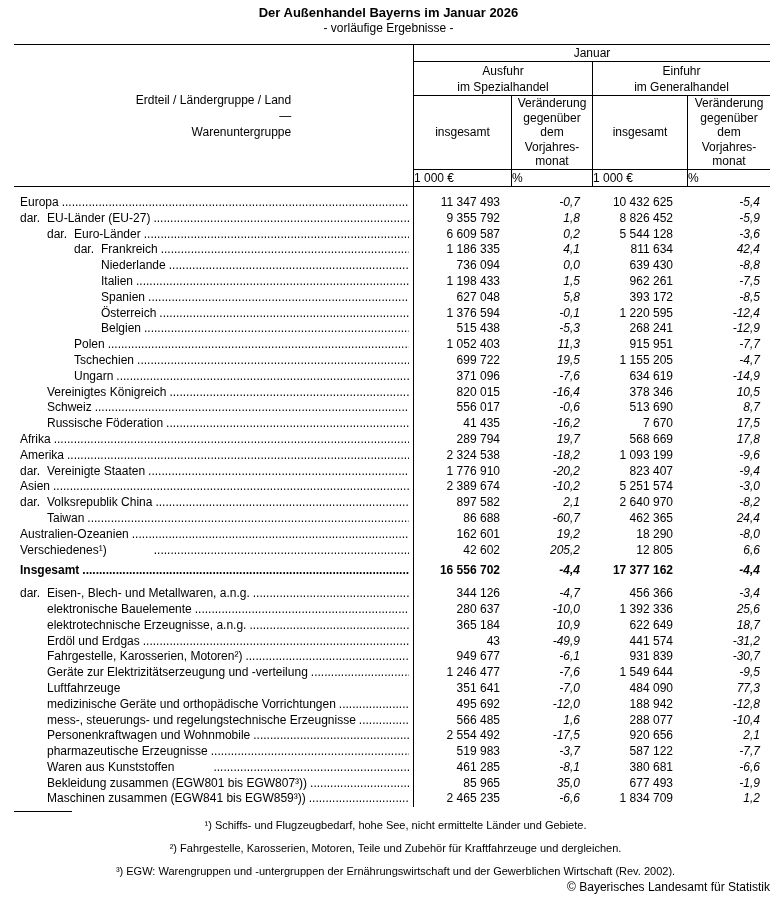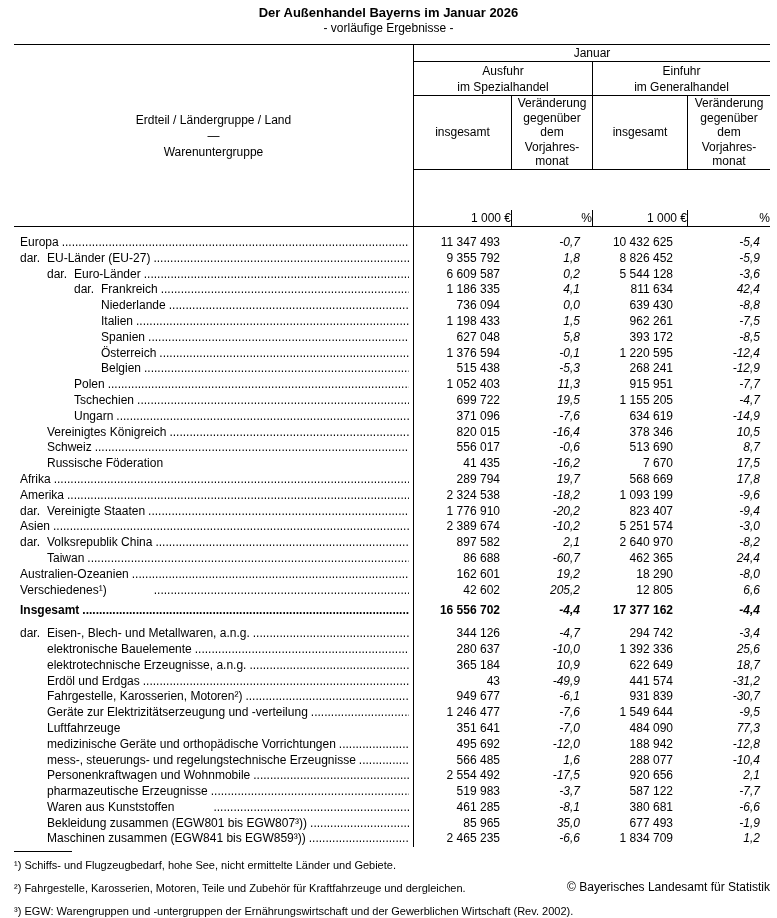--- a/index.html
+++ b/index.html
@@ -7,52 +7,52 @@
   .page{position:relative;width:777px;height:918px;overflow:hidden;}
   .titleblock{text-align:center;padding-top:5px;}
   .title{font-weight:bold;font-size:13px;line-height:16px;}
   .subtitle{font-size:12px;line-height:15px;}
   .table{margin:8px 7px 0 14px;width:756px;}
   *{box-sizing:border-box;}
 
   
   .thead{display:flex;border-top:1px solid #000;border-bottom:1px solid #000;}
   .stub-head{width:399px;display:flex;align-items:center;justify-content:center;
-             text-align:center;white-space:pre-line;line-height:16px;}
+             text-align:right;white-space:pre-line;line-height:16px;}
   .data-head{width:357px;border-left:1px solid #000;}
   .hjanuar{height:17px;line-height:17px;text-align:center;border-bottom:1px solid #000;}
   .hgroups{display:flex;border-bottom:1px solid #000;}
   .hgroup{width:178px;height:33px;text-align:center;line-height:16px;white-space:pre-line;padding-top:1px;}
   .hgroup.g2{border-left:1px solid #000;}
   .hcols{display:flex;border-bottom:1px solid #000;}
   .hcol{height:73px;display:flex;align-items:center;justify-content:center;
         text-align:center;white-space:pre-line;line-height:14.6px;}
   .hunits{display:flex;}
-  .hunit{height:16px;line-height:16px;text-align:right;margin-top:40px;}
+  .hunit{height:16px;line-height:16px;text-align:left;}
   .w1{width:97px;} .w2{width:81px;border-left:1px solid #000;}
   .w3{width:95px;border-left:1px solid #000;} .w4{width:83px;border-left:1px solid #000;}
 
   
   .row{display:flex;line-height:15.8px;}
   .row.bold{font-weight:bold;}
   .row-stub{width:399px;display:flex;align-items:flex-start;overflow:hidden;}
   .row-nums{width:357px;border-left:1px solid #000;display:flex;}
   .dar{flex:none;width:27px;}
   .lbl{flex:none;white-space:nowrap;}
   .leader{flex:1 1 0;overflow:hidden;white-space:nowrap;margin:0 4px 0 3px;}
   .leader::after{content:"...................................................................................................................................................................................................";}
   .cell{text-align:right;white-space:nowrap;}
   .cell.v1{width:97px;padding-right:11px;}
   .cell.p1{width:81px;padding-right:12px;font-style:italic;}
   .cell.v2{width:95px;padding-right:14px;}
   .cell.p2{width:83px;padding-right:10px;font-style:italic;}
 
   
   .fnsep{width:58px;height:0;border-top:1px solid #000;margin:4px 0 7px 14px;}
-  .footnote{margin:0 0 11px 14px;font-size:11px;line-height:12px;}
+  .footnote{margin:0 0 11px 14px;font-size:11px;line-height:12px;text-align:center;}
   .copyright{position:absolute;top:880px;right:7px;font-size:12px;}
 </style>
 </head>
 <body>
 
 <div class="page">
 
   <div class="titleblock">
     <div class="title">Der Außenhandel Bayerns im Januar 2026</div>
     <div class="subtitle">- vorläufige Ergebnisse -</div>
@@ -274,21 +274,21 @@
       <span class="leader"></span>
     </div>
     <div class="row-nums">
       <span class="cell v1">556 017</span>
       <span class="cell p1">-0,6</span>
       <span class="cell v2">513 690</span>
       <span class="cell p2">8,7</span>
     </div>
   </div>
         <div class="row">
-    <div class="row-stub" style="padding-left: 33px; flex-direction: column;">
+    <div class="row-stub" style="padding-left: 33px;">
 
       <span class="lbl">Russische Föderation</span>
       <span class="leader"></span>
     </div>
     <div class="row-nums">
       <span class="cell v1">41 435</span>
       <span class="cell p1">-16,2</span>
       <span class="cell v2">7 670</span>
       <span class="cell p2">17,5</span>
     </div>
@@ -420,21 +420,21 @@
         </div>
         <div class="row">
     <div class="row-stub" style="padding-left: 6px;">
       <span class="dar">dar.</span>
       <span class="lbl">Eisen-, Blech- und Metallwaren, a.n.g.</span>
       <span class="leader"></span>
     </div>
     <div class="row-nums">
       <span class="cell v1">344 126</span>
       <span class="cell p1">-4,7</span>
-      <span class="cell v2">294 742</span>
+      <span class="cell v2">456 366</span>
       <span class="cell p2">-3,4</span>
     </div>
   </div>
         <div class="row">
     <div class="row-stub" style="padding-left: 33px;">
 
       <span class="lbl">elektronische Bauelemente</span>
       <span class="leader"></span>
     </div>
     <div class="row-nums">

